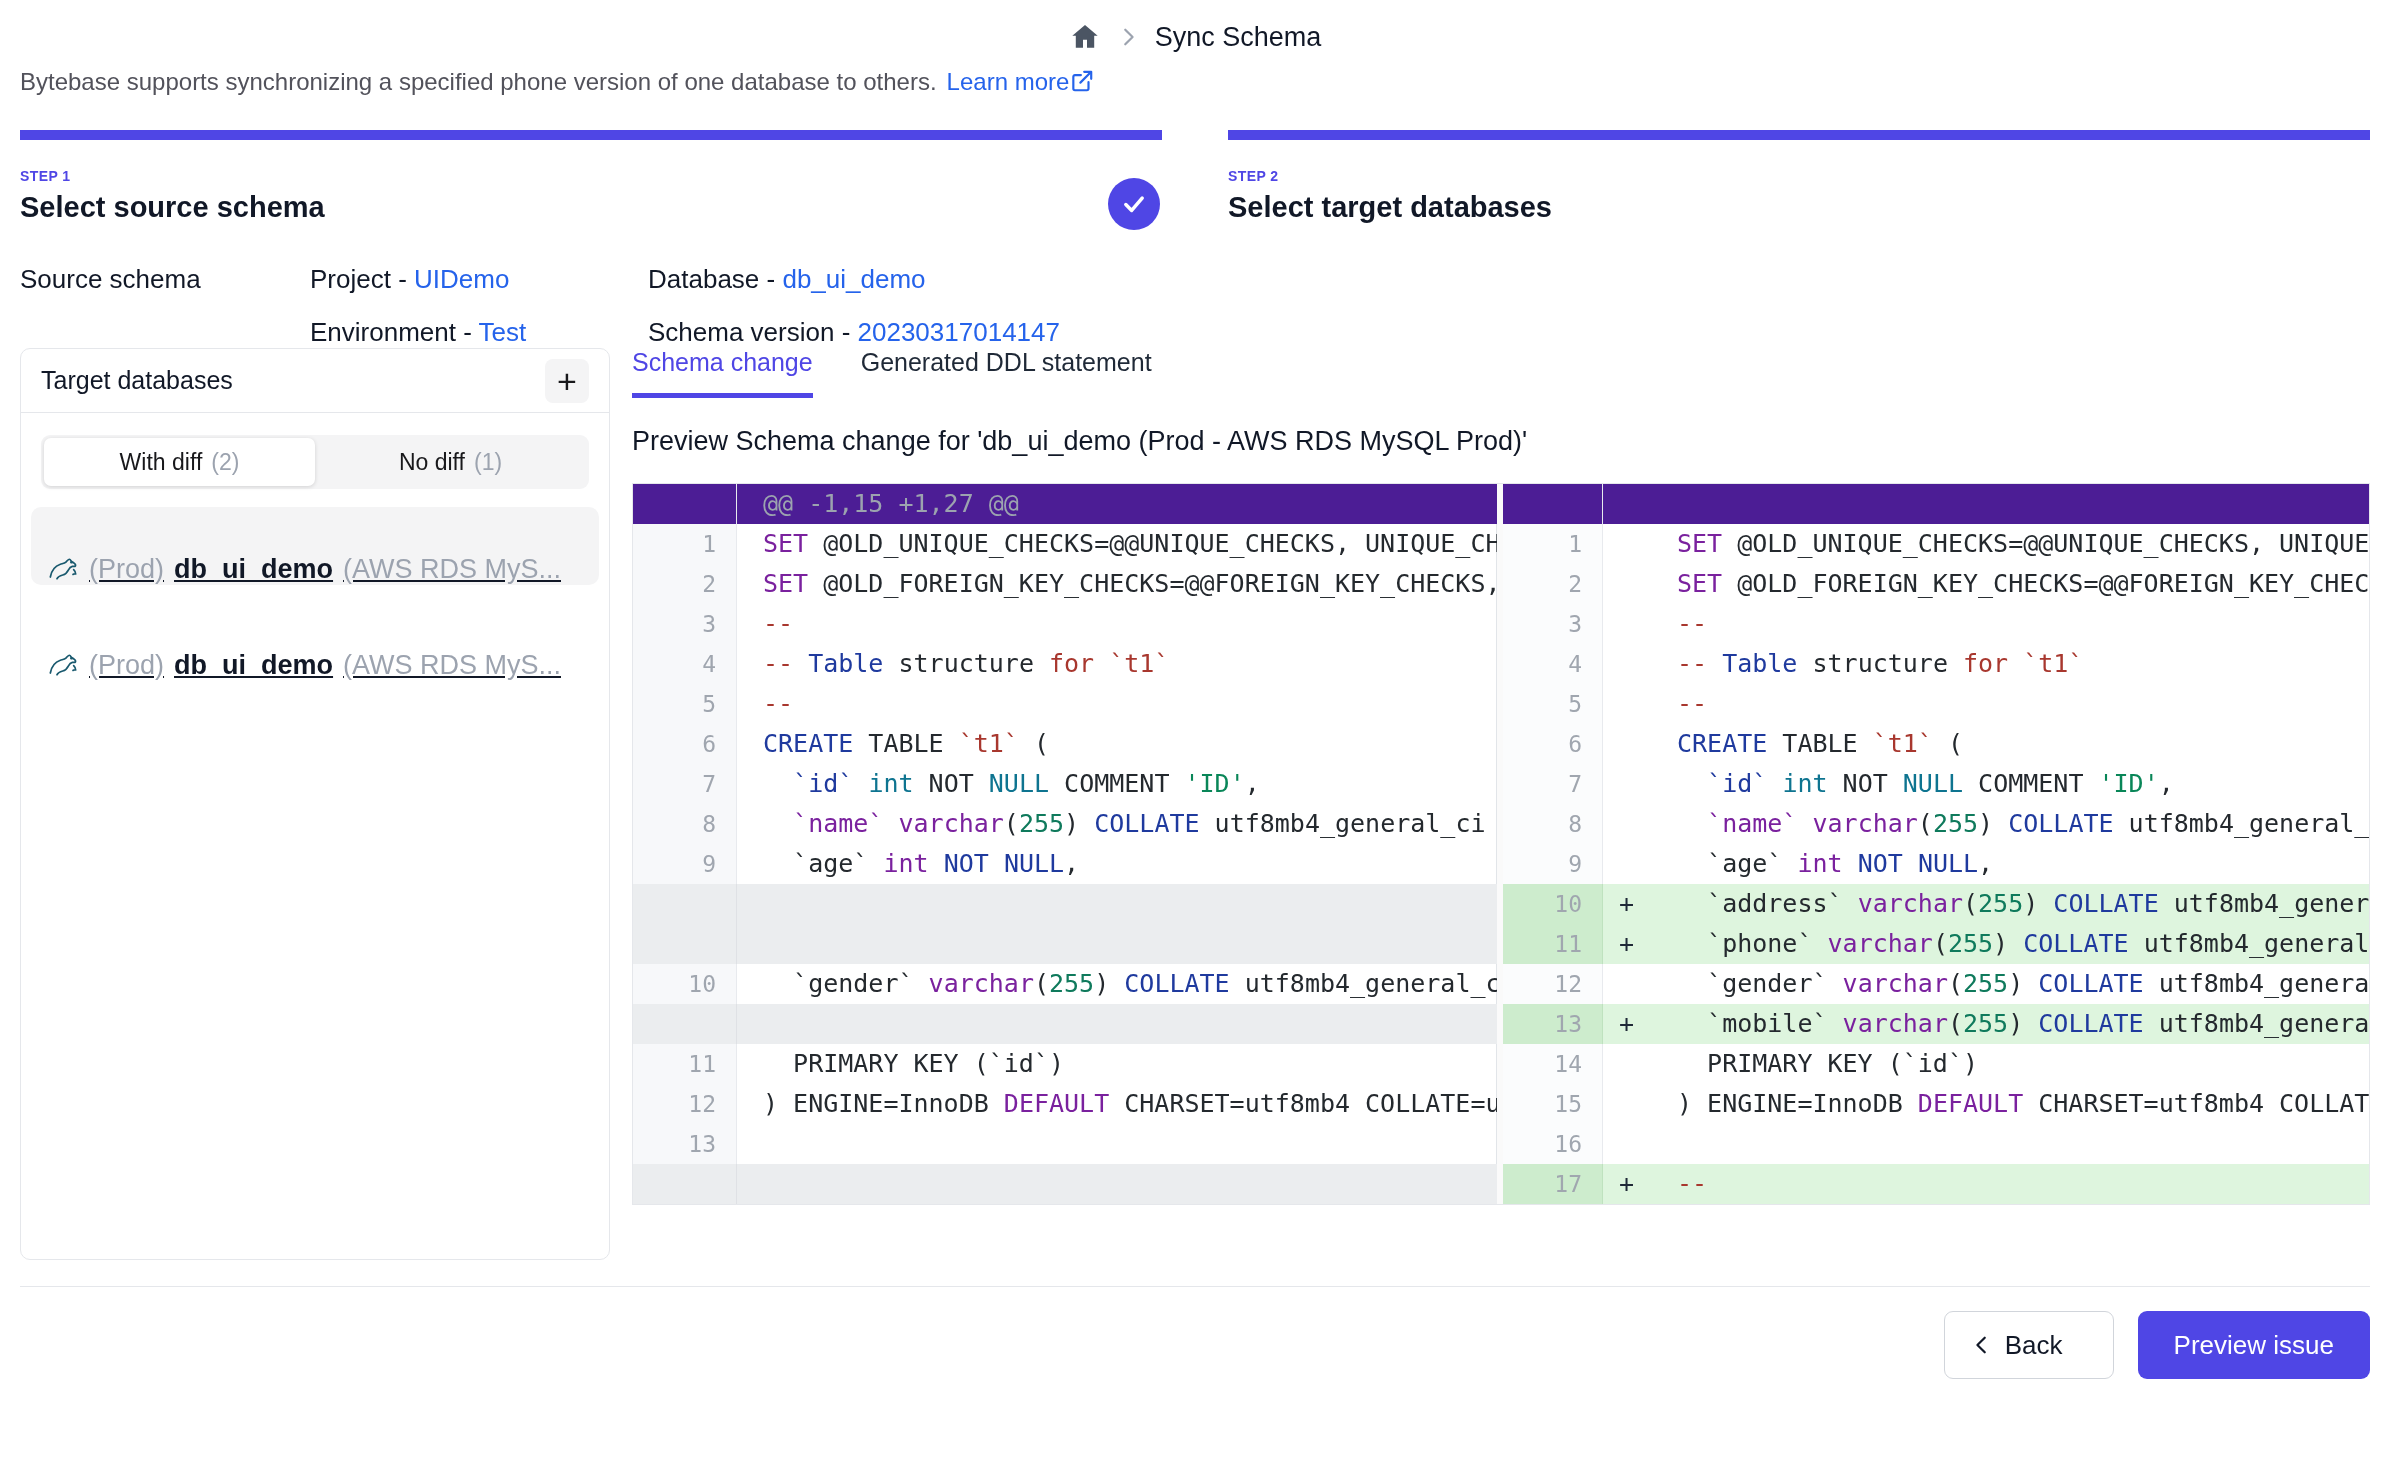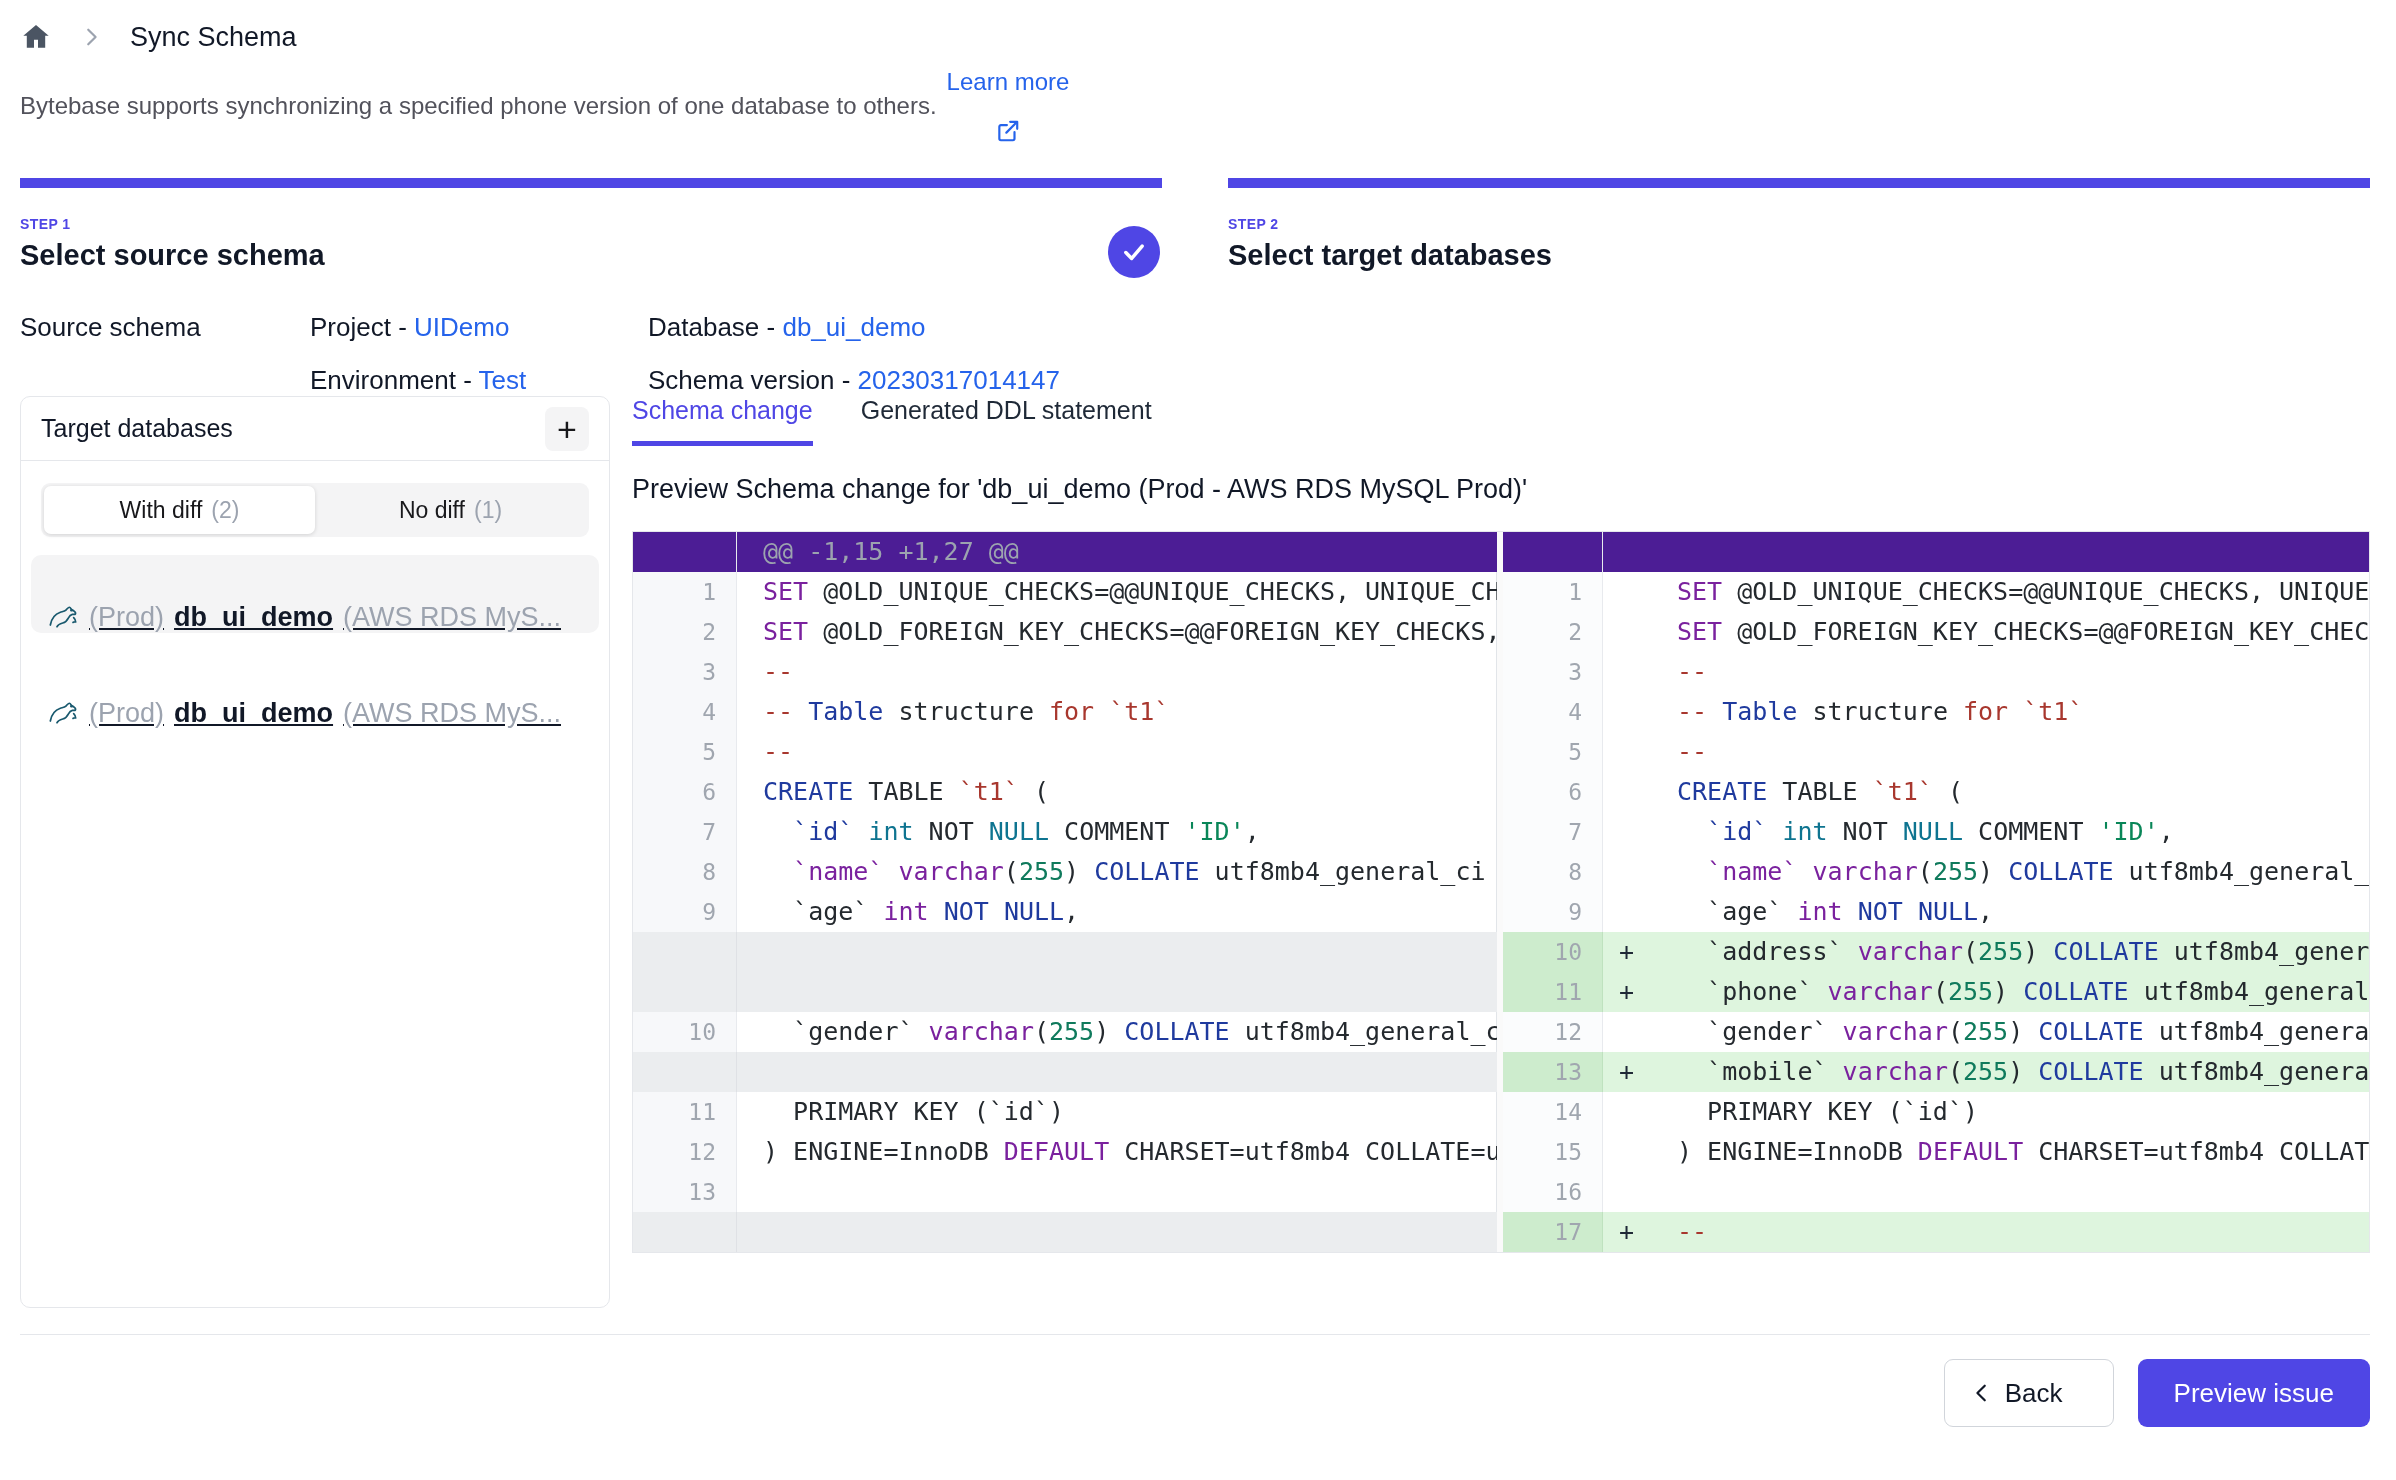--- a/index.html
+++ b/index.html
@@ -5,27 +5,27 @@
   * { margin:0; padding:0; box-sizing:border-box; }
   html,body { background:#ffffff; }
   body {
     width:2396px; height:1480px; overflow:hidden;
     font-family:"Liberation Sans", sans-serif;
     color:#111827; position:relative;
     padding:0 26px 0 20px;
   }
 
   
-  .breadcrumb { margin-top:16px; height:42px; display:flex; align-items:center; gap:28px; }
+  .breadcrumb { margin-top:16px; height:42px; display:flex; align-items:center; gap:16px;justify-content:center; }
   .crumb-title { font-size:27px; font-weight:500; color:#111827; }
   .crumb-sep { color:#9ca3af; }
 
   
   .desc { margin-top:10px; display:flex; align-items:center; gap:10px; font-size:24px; color:#52525b; }
-  .learn-more { color:#2563eb; display:inline-flex; align-items:center; gap:22px; cursor:pointer;flex-direction:column; }
+  .learn-more { color:#2563eb; display:inline-flex; align-items:flex-start; gap:0; cursor:pointer; }
 
   
   .steps { display:flex; gap:66px; margin-top:34px; }
   .step { flex:1; position:relative; }
   .step-bar { height:10px; background:#4f46e5; }
   .step-label { margin-top:28px; font-size:14px; font-weight:700; letter-spacing:.4px; color:#4f46e5; }
   .step-title { margin-top:7px; font-size:29px; font-weight:600; color:#111827; }
   .step-check { position:absolute; right:2px; top:48px; width:52px; height:52px; border-radius:50%;
     background:#4f46e5; display:flex; align-items:center; justify-content:center; }
 

